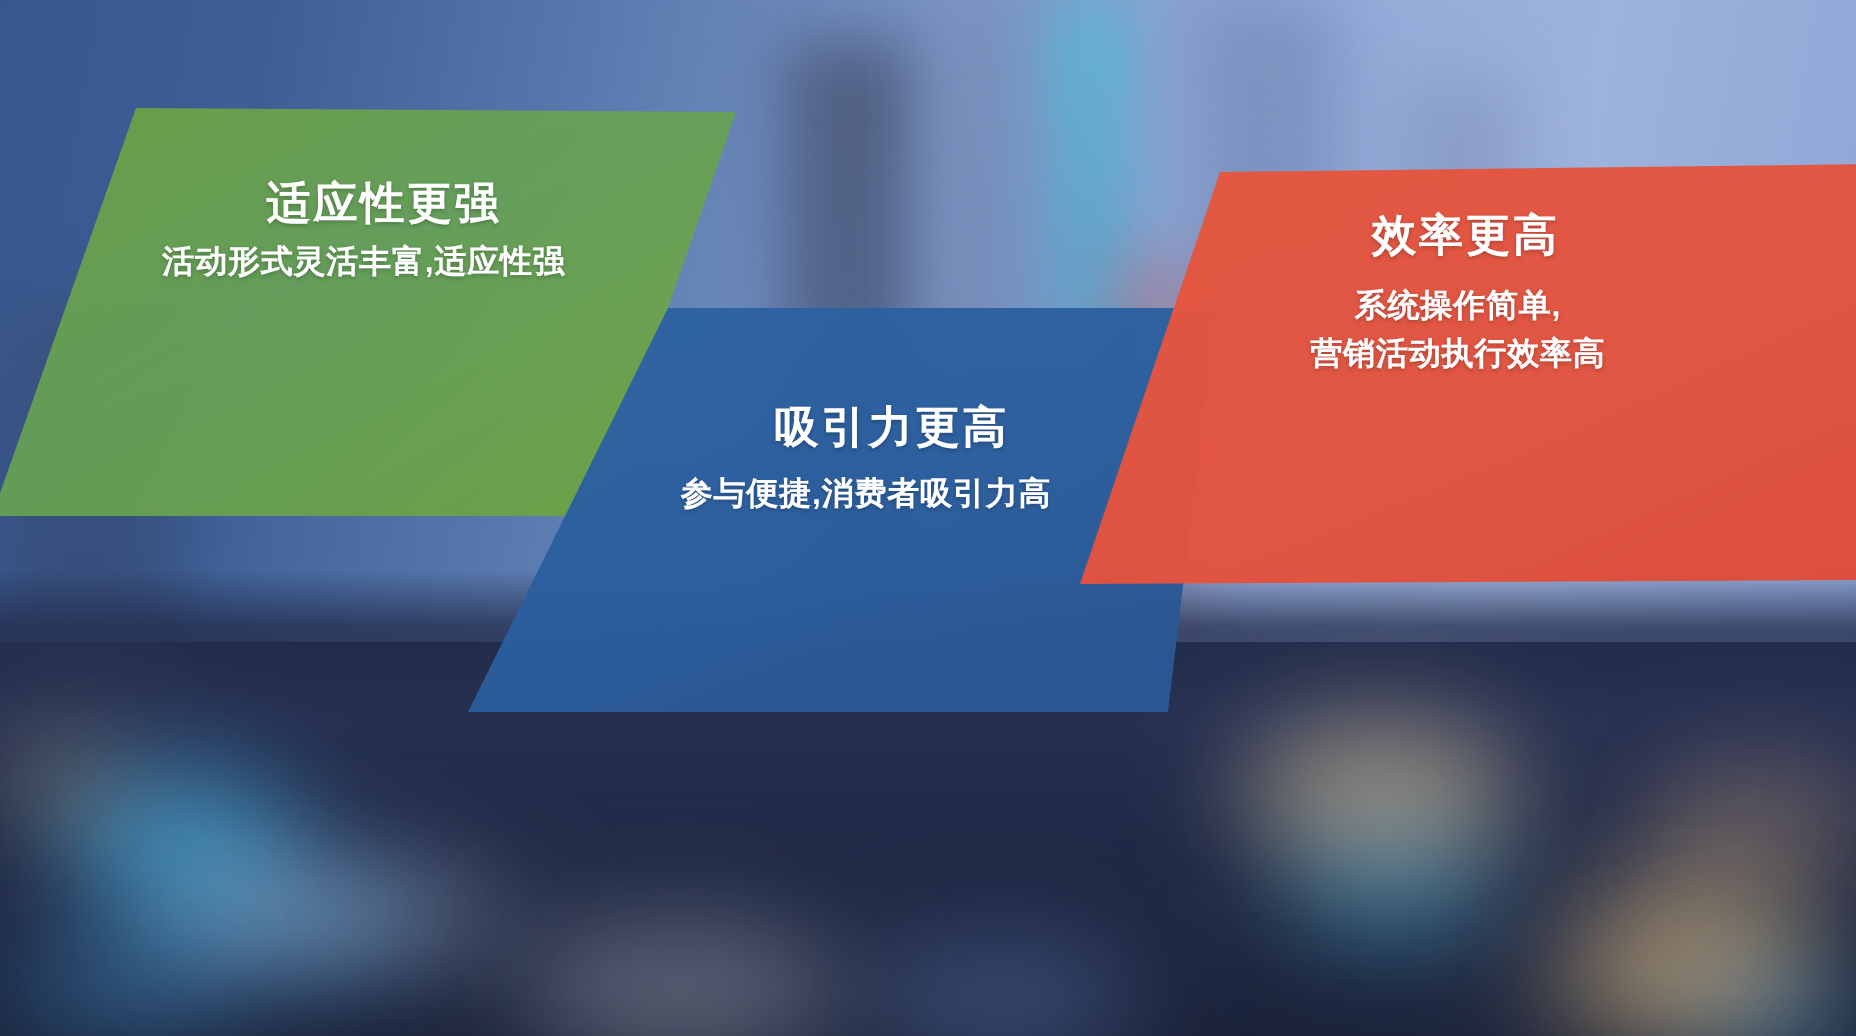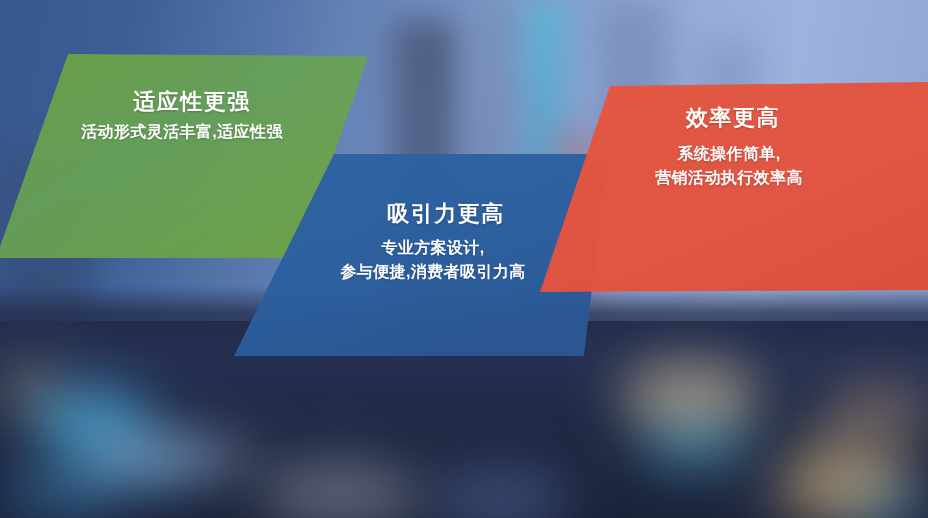--- a/index.html
+++ b/index.html
@@ -167,21 +167,20 @@
           <stop offset="0%" stop-color="#2d63a4" stop-opacity="0.97"></stop>
           <stop offset="55%" stop-color="#2b5e9e" stop-opacity="0.96"></stop>
           <stop offset="100%" stop-color="#2a5794" stop-opacity="0.97"></stop>
         </linearGradient>
       </defs>
       <polygon points="106,2 380,2 356,204 6,204" fill="url(#gradBlue)"></polygon>
     </svg>
     <div class="panel-text">
       <div class="panel-title">吸引力更高</div>
       <div class="panel-sub">
-        <span class="sub-line">专业方案设计,</span>
         <span class="sub-line">参与便捷,消费者吸引力高</span>
       </div>
     </div>
   </div>
 
   <div class="panel" id="panel-red" style="left:534px;top:82px;width:404px;height:214px;">
     <svg class="panel-shape" viewBox="0 0 404 214" preserveAspectRatio="none">
       <defs>
         <linearGradient id="gradRed" x1="0" y1="0" x2="0.8" y2="1">
           <stop offset="0%" stop-color="#e5573f" stop-opacity="0.98"></stop>

